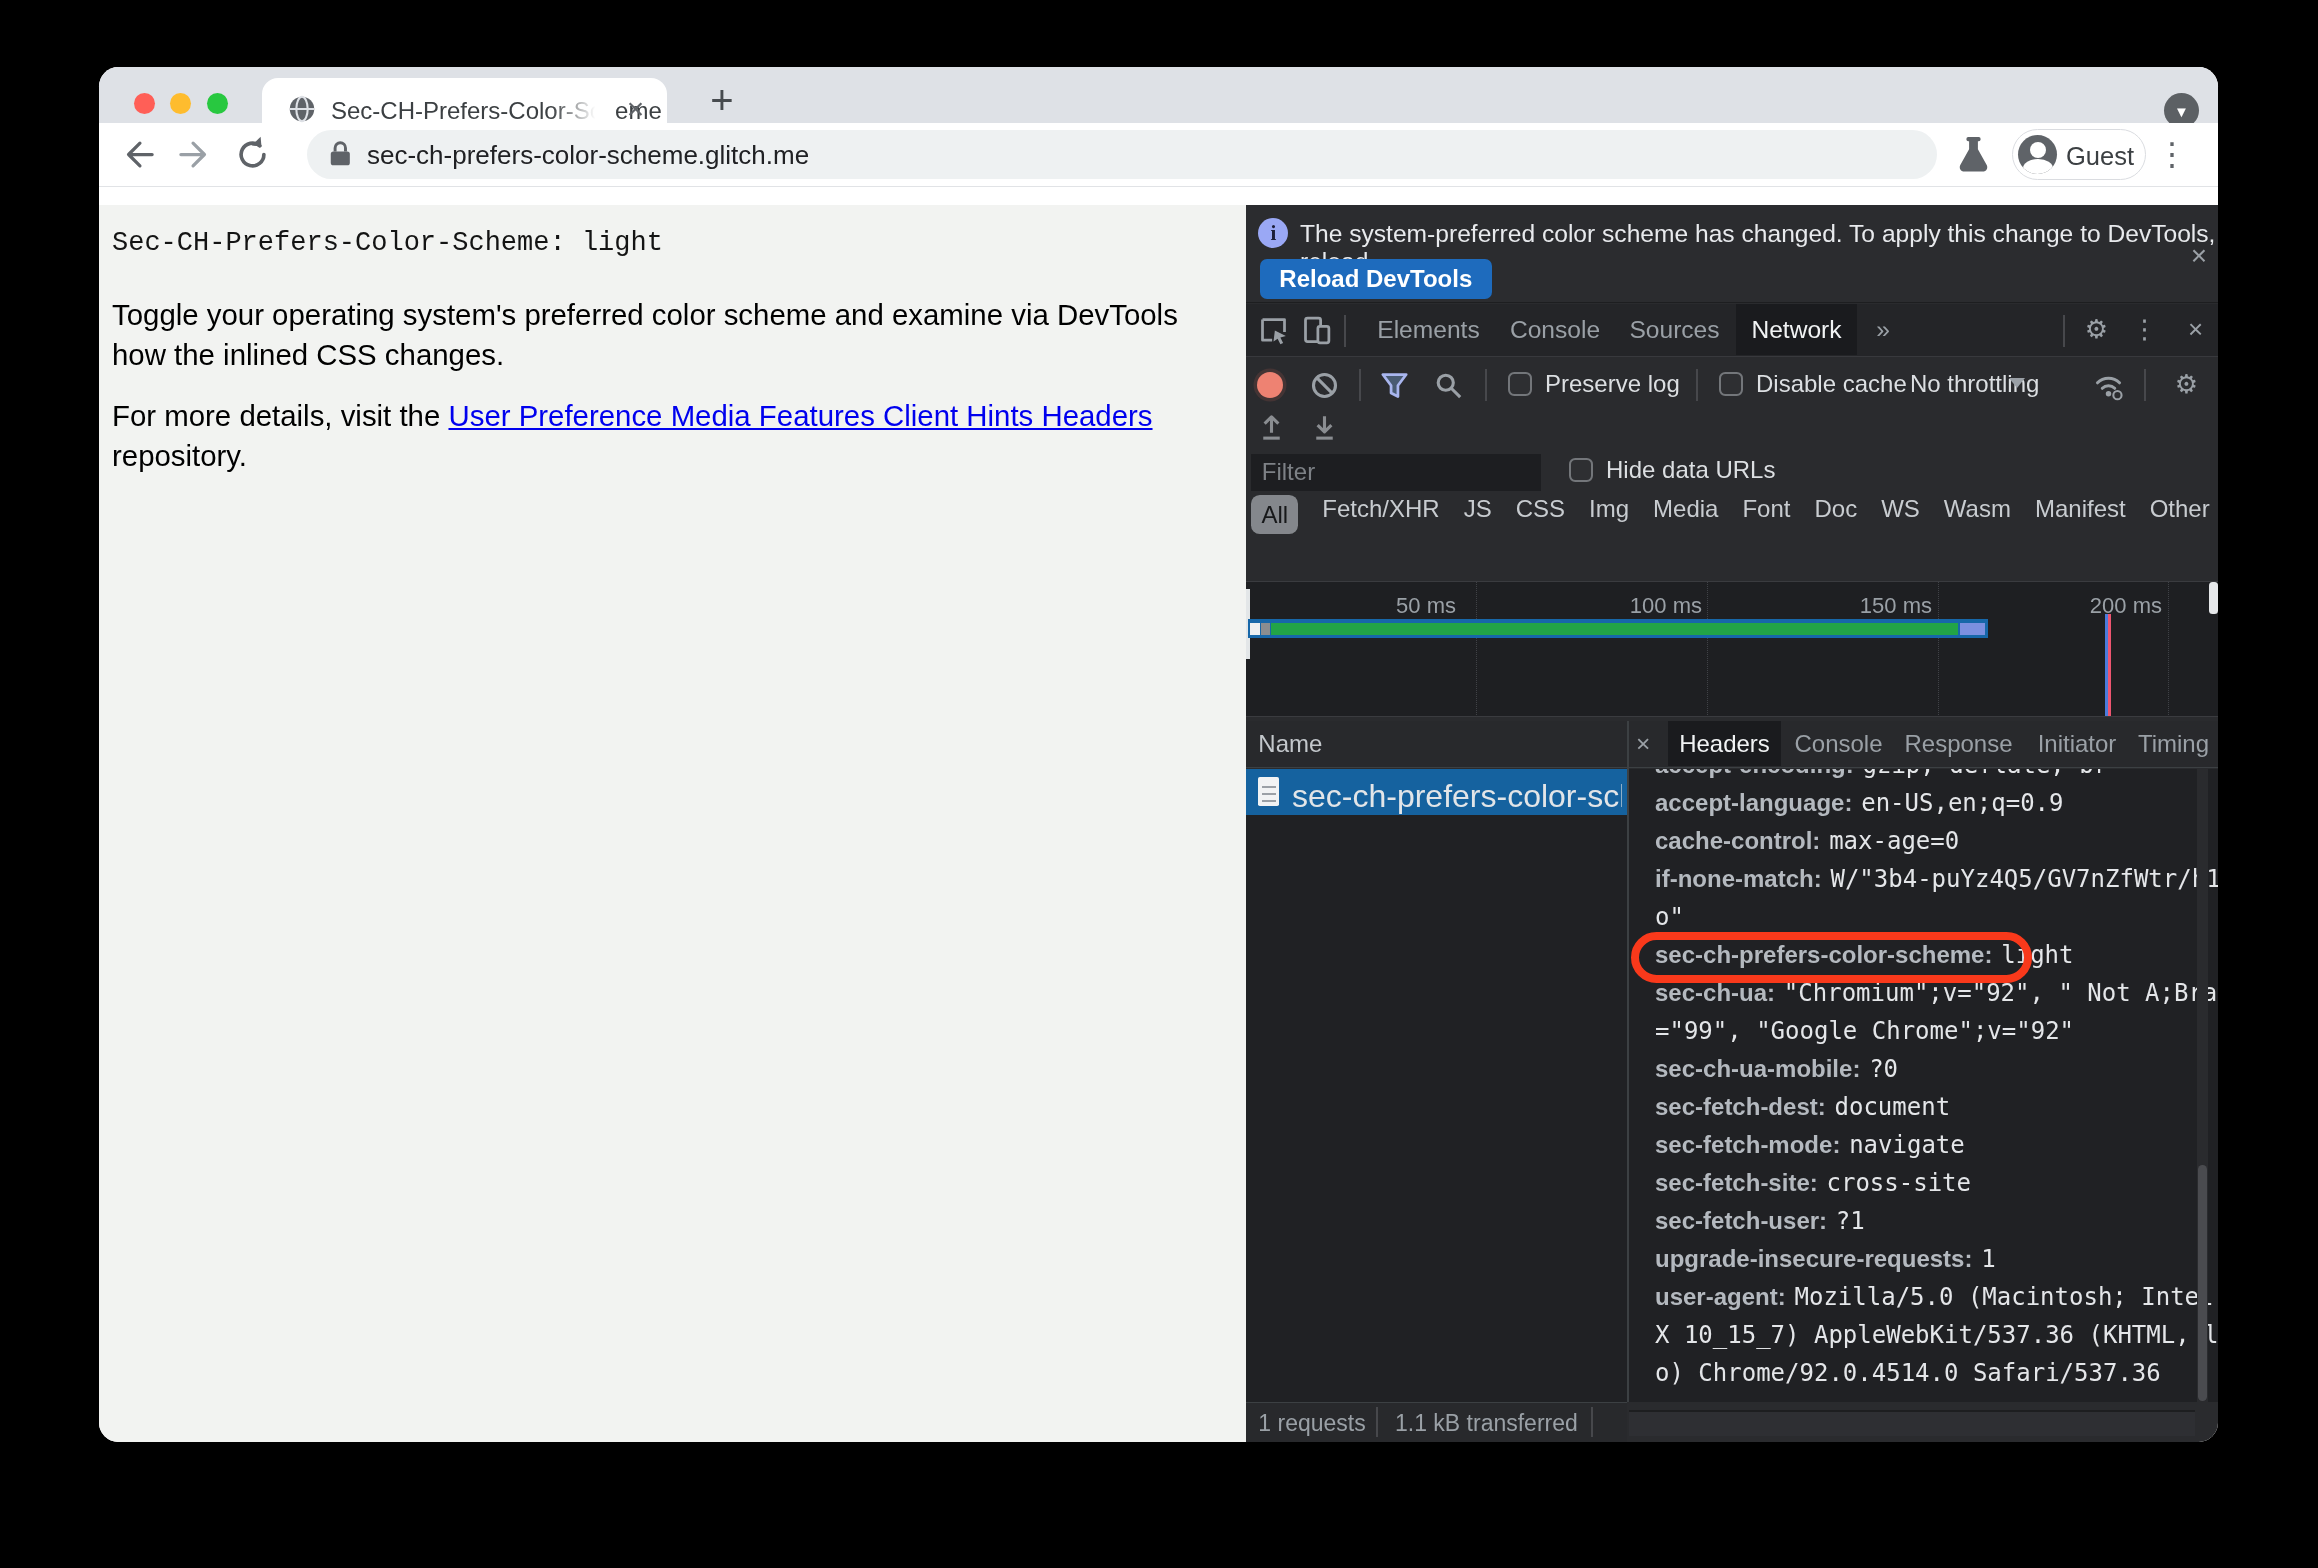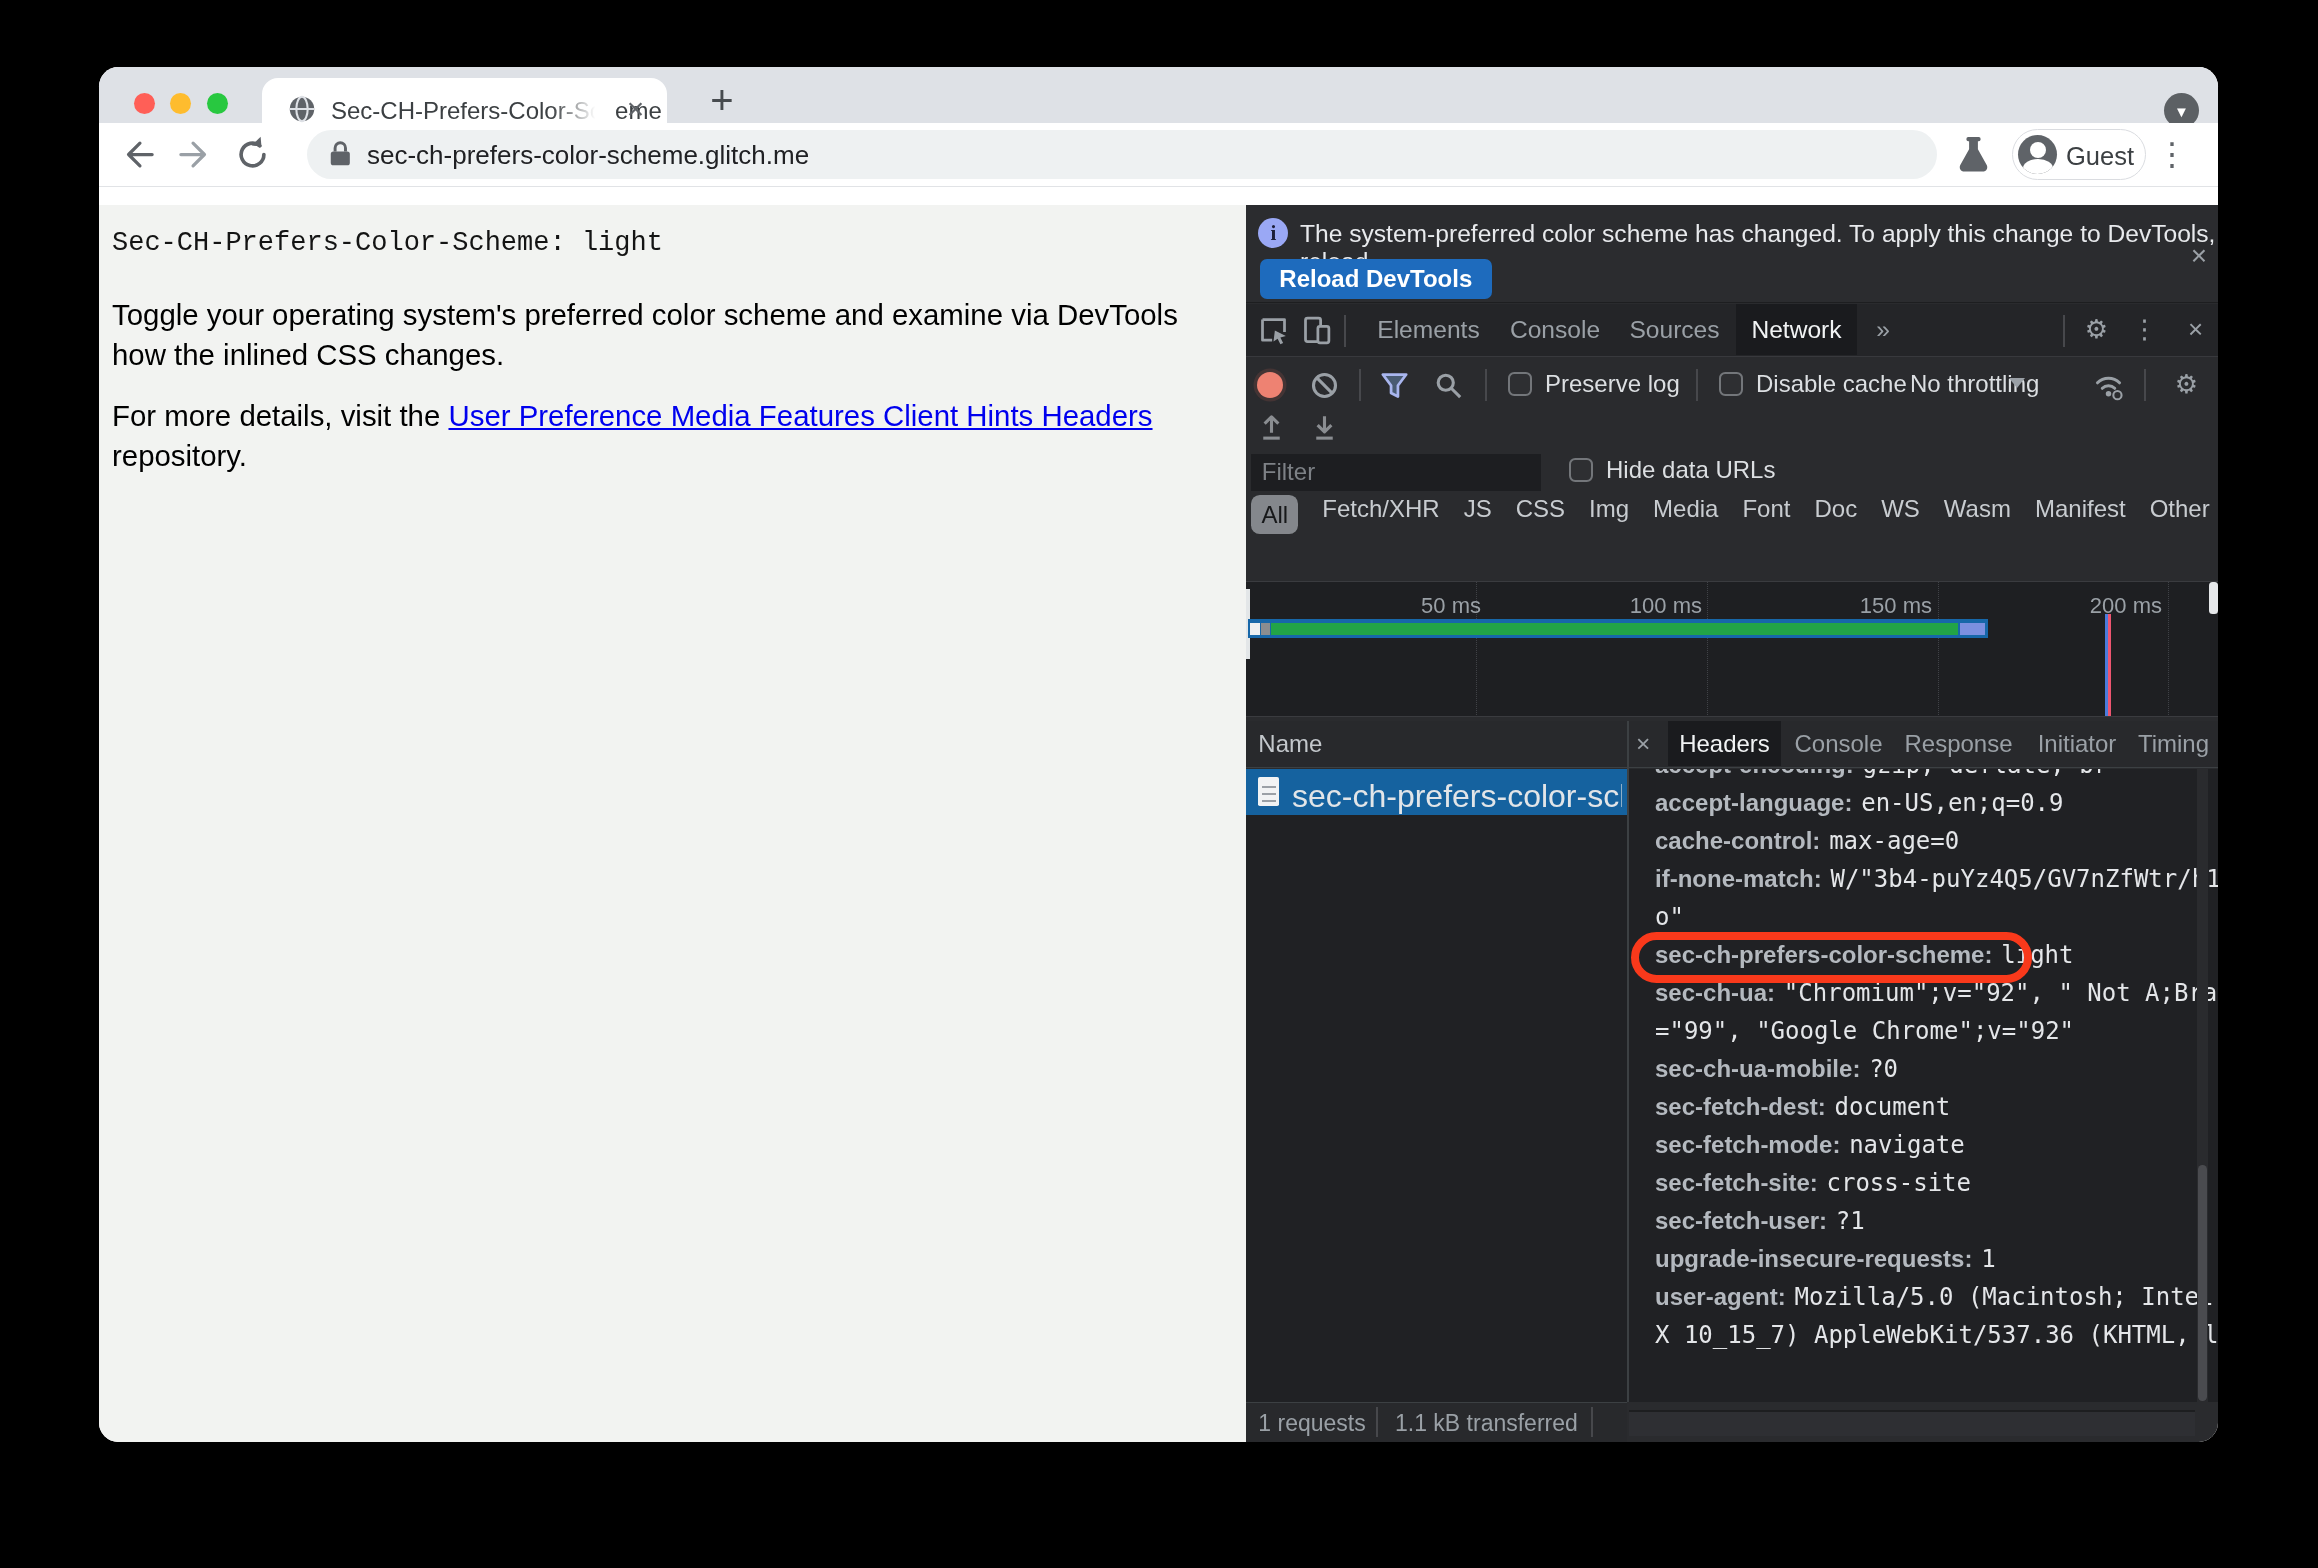--- a/index.html
+++ b/index.html
@@ -319,21 +319,21 @@
       <div class="chip">Manifest</div>
       <div class="chip">Other</div>
     </div>
 
 
     <div id="overview">
       <div class="gridline" style="left:230px;"></div>
       <div class="gridline" style="left:461px;"></div>
       <div class="gridline" style="left:692px;"></div>
       <div class="gridline" style="left:922px;"></div>
-      <div class="tick-label" style="left:121px;">50 ms</div>
+      <div class="tick-label" style="left:96px;">50 ms</div>
       <div class="tick-label" style="left:342px;">100 ms</div>
       <div class="tick-label" style="left:572px;">150 ms</div>
       <div class="tick-label" style="left:802px;">200 ms</div>
       <div id="ov-left-tick"></div>
       <div id="ov-right-thumb"></div>
       <div id="ov-bar">
         <div id="ov-bar-white"></div>
         <div id="ov-bar-gray"></div>
         <div id="ov-bar-green"></div>
         <div id="ov-bar-end"></div>
@@ -371,20 +371,21 @@
         <div class="hline"><span class="hname">sec-ch-ua:</span><span class="hval">"Chromium";v="92", " Not A;Brand";v</span></div>
         <div class="hline"><span class="hval">="99", "Google Chrome";v="92"</span></div>
         <div class="hline"><span class="hname">sec-ch-ua-mobile:</span><span class="hval">?0</span></div>
         <div class="hline"><span class="hname">sec-fetch-dest:</span><span class="hval">document</span></div>
         <div class="hline"><span class="hname">sec-fetch-mode:</span><span class="hval">navigate</span></div>
         <div class="hline"><span class="hname">sec-fetch-site:</span><span class="hval">cross-site</span></div>
         <div class="hline"><span class="hname">sec-fetch-user:</span><span class="hval">?1</span></div>
         <div class="hline"><span class="hname">upgrade-insecure-requests:</span><span class="hval">1</span></div>
         <div class="hline"><span class="hname">user-agent:</span><span class="hval">Mozilla/5.0 (Macintosh; Intel Mac OS</span></div>
         <div class="hline"><span class="hval">X 10_15_7) AppleWebKit/537.36 (KHTML, like Geck</span></div>
+        <div class="hline"><span class="hval">o) Chrome/92.0.4514.0 Safari/537.36</span></div>
       </div>
       <div id="red-oval"></div>
       <div id="detail-scroll-track">
         <div id="detail-scroll-thumb"></div>
       </div>
     </div>
 
     <div id="status-bar">
       <div class="stat" style="left:12.3px;">1 requests</div>
       <div class="stat-sep" style="left:130px;"></div>

